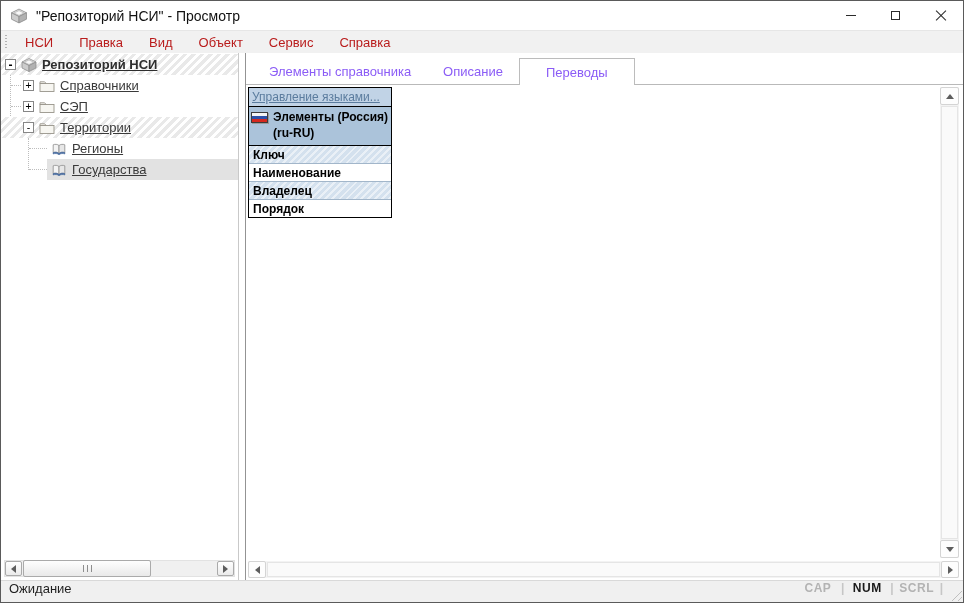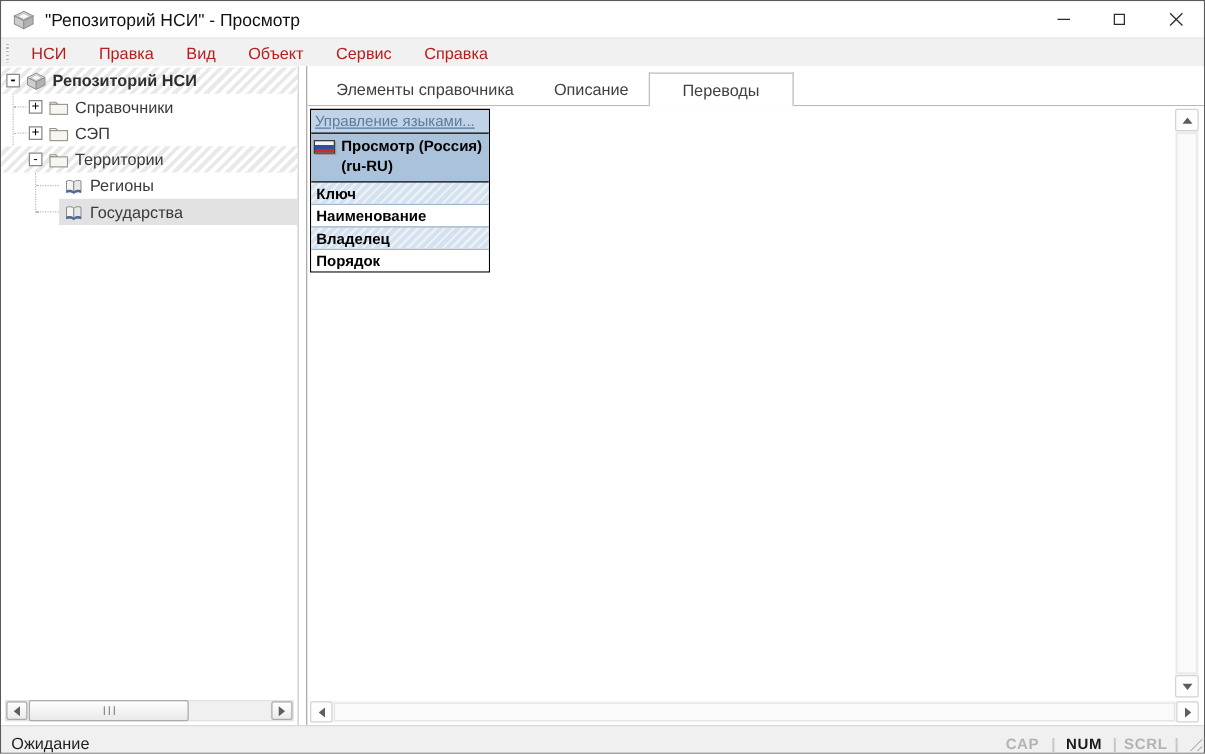--- a/index.html
+++ b/index.html
@@ -43,21 +43,21 @@
   .tree-row.hatched { background:repeating-linear-gradient(135deg,#ffffff 0 3px,#e9e9e9 3px 6px); }
   .tree-row.selected { background:linear-gradient(to right,transparent 0 46px,#e2e2e2 46px); }
   .tree-row.root { font-weight:bold; color:#2e2e2e; }
   .expander { width:11px; height:11px; border:1px solid #878787; background:#fff;
     font-size:10px; line-height:9px; text-align:center; color:#000; flex-shrink:0;
     font-family:"DejaVu Sans Mono", monospace; }
   .lvl0 .expander { margin-left:4px; }
   .lvl1 .expander { margin-left:22px; }
   .tree-icon { width:16px; height:16px; margin-left:5px; flex-shrink:0; }
   .lvl2 .tree-icon { margin-left:50px; }
-  .tree-label { margin-left:5px; }
+  .tree-label { margin-left:5px;text-decoration:underline; }
   .conn { position:absolute; }
   .conn.v { border-left:1px dotted #bdbdbd; width:0; }
   .conn.h { border-top:1px dotted #bdbdbd; height:0; }
 
   
   .tree-hscroll { position:absolute; left:3px; right:3px; bottom:3px; height:17px;
     display:flex; background:#f0f0f0; border:1px solid #e2e2e2; }
   .t-btn { width:17px; flex-shrink:0; background:linear-gradient(#fefefe,#ebebeb);
     border:1px solid #aaaaaa; border-radius:2px; display:flex; align-items:center; justify-content:center; }
   .t-track { flex:1; position:relative; }
@@ -67,21 +67,21 @@
   .grip-bar { width:1px; height:7px; background:#8d8d8d; }
   .arr { width:0; height:0; }
   .arr.left  { border-top:4px solid transparent; border-bottom:4px solid transparent; border-right:5px solid #5d5d5d; }
   .arr.right { border-top:4px solid transparent; border-bottom:4px solid transparent; border-left:5px solid #5d5d5d; }
   .arr.up    { border-left:4px solid transparent; border-right:4px solid transparent; border-bottom:5px solid #5d5d5d; }
   .arr.down  { border-left:4px solid transparent; border-right:4px solid transparent; border-top:5px solid #5d5d5d; }
 
   
   .tabstrip { height:32px; flex-shrink:0; display:flex; align-items:flex-end; padding-left:7px;
     border-bottom:1px solid #b9b9b9; background:#fff; }
-  .tab { height:24px; line-height:24px; padding:0 16px; font-size:13px; color:#404040;
+  .tab { height:24px; line-height:24px; padding:0 16px; font-size:13px; color:#8b5cf6;
     text-align:center; white-space:nowrap; }
   .tab.active { background:#fff; border:1px solid #bcbcbc; border-bottom:none; height:27px;
     line-height:27px; margin-bottom:-1px; padding:0 26px; }
 
   
   .content { flex:1; position:relative; overflow:hidden; background:#fff; }
   .lang-table { position:absolute; left:2px; top:2px; width:144px; border:1px solid #000;
     background:#fff; font-size:12px; font-weight:bold; color:#000; }
   .lt-header { height:18px; background:#c1d3e6; padding:2px 3px 0; overflow:hidden; }
   .lt-link { font-weight:normal; color:#5b7c9e; text-decoration:underline; font-size:12px; white-space:nowrap; }
@@ -102,21 +102,21 @@
     background:#f3f3f3; display:flex; }
   .f-btn { flex-shrink:0; background:#fdfdfd; border:1px solid #d4d4d4; border-radius:2px;
     display:flex; align-items:center; justify-content:center; }
   .vscroll .f-btn { height:18px; }
   .hscroll .f-btn { width:18px; }
   .f-thumb-v { flex:1; margin:1px 1px; background:#fafafa; border:1px solid #e5e5e5; }
   .f-thumb-h { flex:1; margin:1px 1px; background:#fafafa; border:1px solid #e5e5e5; }
 
   
   .statusbar { height:22px; flex-shrink:0; background:#f0f0f0; border-top:1px solid #d9d9d9;
-    display:flex; align-items:flex-end; padding-left:8px; font-size:13px; color:#1f1f1f; position:relative; }
+    display:flex; align-items:flex-start; padding-left:8px; font-size:13px; color:#1f1f1f; position:relative; }
   .keys { margin-left:auto; display:flex; align-items:center; margin-right:20px; font-size:12px;font-weight:bold; }
   .key { width:46px; text-align:center; letter-spacing:0.5px; }
   .key.off { color:#b3b3b3; }
   .key.on { color:#1a1a1a; }
   .ksep { color:#c6c6c6; }
   .resize-grip { position:absolute; right:1px; bottom:1px; width:13px; height:13px;
     background:repeating-linear-gradient(135deg,transparent 0 3px,#bfbfbf 3px 4px);
     clip-path:polygon(100% 0,100% 100%,0 100%); }
 </style>
 </head>
@@ -252,21 +252,21 @@
       </div>
 
       <div class="content">
         <div class="lang-table">
           <div class="lt-header">
             <span class="lt-link">Управление языками...</span>
           </div>
           <div class="lt-lang">
             <div class="flag"></div>
             <div class="lt-lang-text">
-              <div>Просмотр (Россия)</div>
+              <div>Элементы (Россия)</div>
               <div>(ru-RU)</div>
             </div>
           </div>
           <div class="lt-row first alt">Ключ</div>
           <div class="lt-row">Наименование</div>
           <div class="lt-row alt">Владелец</div>
           <div class="lt-row">Порядок</div>
         </div>
       </div>
 

